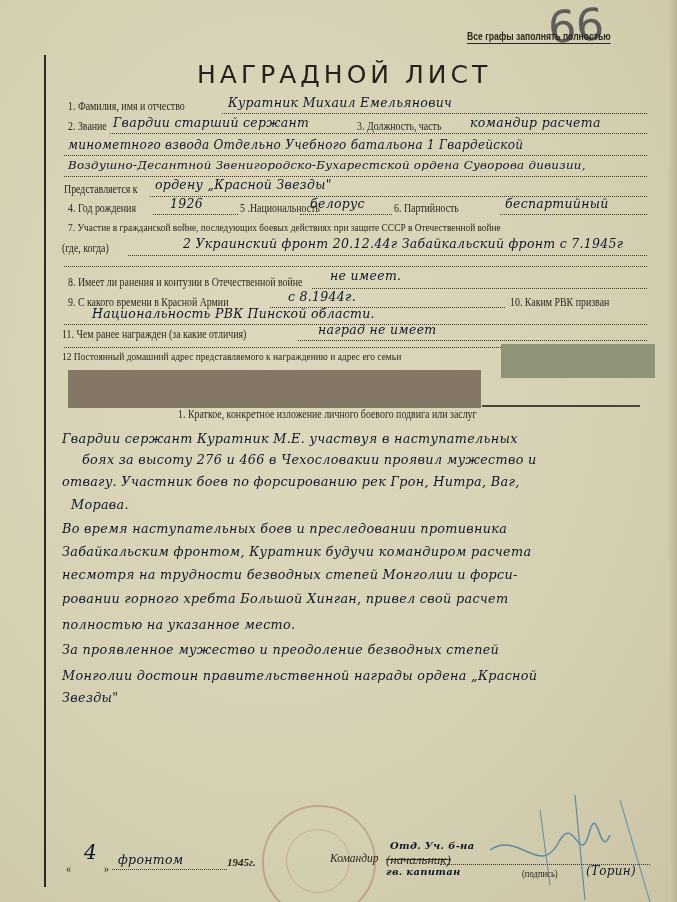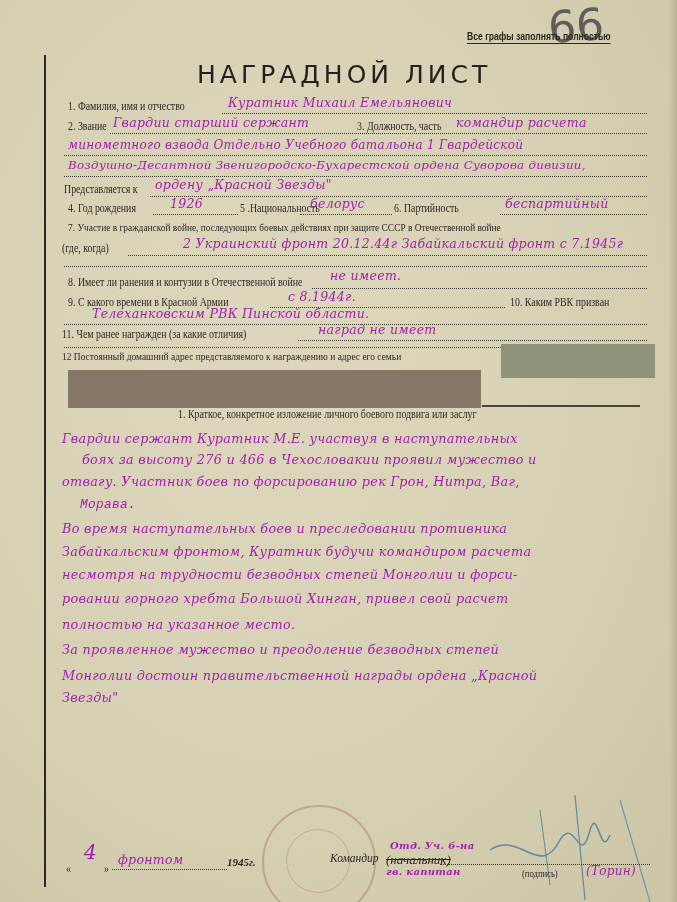--- a/index.html
+++ b/index.html
@@ -7,21 +7,21 @@
        font-family:"Liberation Serif","DejaVu Serif",serif;color:#2a2620;}
   .paper{position:absolute;left:0;top:0;width:677px;height:902px;
     background:radial-gradient(ellipse at 40% 40%,#ddd8bd 0%,#d6d0b3 60%,#cbc4a5 100%);}
   .right-edge{position:absolute;right:0;top:0;width:8px;height:902px;background:linear-gradient(90deg,#cfc8aa,#b9b193);}
   .margin-line{position:absolute;left:44px;top:55px;width:2px;height:832px;background:#2b2721;}
   .abs{position:absolute;white-space:nowrap;}
   .hint{font-family:"Liberation Sans",sans-serif;font-weight:bold;font-size:10.5px;letter-spacing:0;transform:scaleX(0.82);transform-origin:left;
         border-bottom:1.5px solid #2b2721;padding-bottom:1px;}
   .title{font-family:"DejaVu Sans",sans-serif;font-size:25px;letter-spacing:4px;font-weight:normal;color:#24211c;}
   .lbl{font-size:11.5px;transform:scaleX(0.86);transform-origin:left;color:#2b2721;}
-  .hw{font-family:"DejaVu Serif",serif;font-style:italic;font-size:12.5px;color:#a21caf;letter-spacing:0.3px;}
+  .hw{font-family:"DejaVu Serif",serif;font-style:italic;font-size:12.5px;color:#0f172a;letter-spacing:0.3px;}
   .line{position:absolute;height:0;border-bottom:1px dotted #3b362e;}
   .solid{position:absolute;height:1px;background:#3b362e;}
   .red1{position:absolute;left:68px;top:370px;width:413px;height:38px;background:#857766;}
   .red2{position:absolute;left:501px;top:344px;width:154px;height:34px;background:#8f9378;}
   .stamp{position:absolute;left:262px;top:805px;width:110px;height:110px;border-radius:50%;
          border:2px solid rgba(176,110,100,0.45);}
   .stamp::after{content:"";position:absolute;left:22px;top:22px;width:62px;height:62px;border-radius:50%;border:1.5px solid rgba(176,110,100,0.4);}
   .sig{position:absolute;}
   .num66{position:absolute;left:548px;top:0px;font-family:"DejaVu Sans",sans-serif;font-size:44px;color:#4a4a4e;transform:rotate(-4deg);opacity:0.85;}
   .body-hw{font-size:12.8px;}
@@ -37,21 +37,21 @@
 <div class="abs hint" style="left:467px;top:30px;">Все графы заполнять полностью</div>
 <div class="abs title" style="left:197px;top:60px;">НАГРАДНОЙ ЛИСТ</div>
 
 <div class="abs lbl" style="left:68px;top:100px;">1. Фамилия, имя и отчество</div>
 <div class="abs hw" style="left:228px;top:95px;">Куратник Михаил Емельянович</div>
 <div class="line" style="left:222px;top:113px;width:425px;"></div>
 
 <div class="abs lbl" style="left:68px;top:120px;">2. Звание</div>
 <div class="abs hw" style="left:113px;top:115px;">Гвардии старший сержант</div>
 <div class="abs lbl" style="left:357px;top:120px;">3. Должность, часть</div>
-<div class="abs hw" style="left:456px;top:115px;">командир расчета</div>
+<div class="abs hw" style="left:470px;top:115px;">командир расчета</div>
 <div class="line" style="left:110px;top:133px;width:537px;"></div>
 <div class="abs hw" style="left:68px;top:138px;font-size:12px;">минометного взвода  Отдельно Учебного батальона  1 Гвардейской</div>
 <div class="line" style="left:64px;top:155px;width:583px;"></div>
 <div class="abs hw" style="left:68px;top:158px;font-size:11.8px;">Воздушно-Десантной Звенигородско-Бухарестской ордена Суворова дивизии,</div>
 <div class="line" style="left:64px;top:176px;width:583px;"></div>
 
 <div class="abs lbl" style="left:64px;top:183px;">Представляется к</div>
 <div class="abs hw" style="left:155px;top:177px;">ордену „Красной Звезды"</div>
 <div class="line" style="left:150px;top:196px;width:497px;"></div>
 
@@ -72,39 +72,39 @@
 <div class="line" style="left:64px;top:266px;width:583px;"></div>
 
 <div class="abs lbl" style="left:68px;top:276px;">8. Имеет ли ранения и контузии в Отечественной войне</div>
 <div class="abs hw" style="left:330px;top:268px;">не имеет.</div>
 <div class="line" style="left:312px;top:288px;width:335px;"></div>
 
 <div class="abs lbl" style="left:68px;top:296px;">9. С какого времени в Красной Армии</div>
 <div class="abs hw" style="left:288px;top:289px;">с 8.1944г.</div>
 <div class="line" style="left:270px;top:307px;width:235px;"></div>
 <div class="abs lbl" style="left:510px;top:296px;">10. Каким РВК призван</div>
-<div class="abs hw" style="left:92px;top:306px;">Телеханковским РВК Пинской области.</div>
+<div class="abs hw" style="left:92px;top:306px;">Национальность РВК Пинской области.</div>
 <div class="line" style="left:64px;top:324px;width:583px;"></div>
 
 <div class="abs lbl" style="left:62px;top:328px;">11. Чем ранее награжден (за какие отличия)</div>
 <div class="abs hw" style="left:318px;top:322px;">наград не имеет</div>
 <div class="line" style="left:298px;top:340px;width:349px;"></div>
 <div class="line" style="left:64px;top:347px;width:583px;"></div>
 
 <div class="abs lbl" style="left:62px;top:350px;font-size:11px;">12 Постоянный домашний адрес представляемого к награждению и адрес его семьи</div>
 <div class="red2"></div>
 <div class="red1"></div>
 <div class="solid" style="left:482px;top:405px;width:158px;height:2px;background:#4a453c;"></div>
 
 <div class="abs lbl" style="left:178px;top:408px;">1. Краткое, конкретное изложение личного боевого подвига или заслуг</div>
 
 <div class="abs hw body-hw" style="left:62px;top:431px;">Гвардии сержант Куратник М.Е. участвуя в наступательных</div>
 <div class="abs hw body-hw" style="left:62px;top:452px;margin-left:20px;">боях за высоту 276 и 466 в Чехословакии проявил мужество и</div>
 <div class="abs hw body-hw" style="left:62px;top:474px;">отвагу. Участник боев по форсированию рек Грон, Нитра, Ваг,</div>
-<div class="abs hw body-hw" style="left:80px;top:497px;font-family:Liberation Mono, monospace;">Морава.</div>
+<div class="abs hw body-hw" style="left:71px;top:497px;">Морава.</div>
 <div class="abs hw body-hw" style="left:62px;top:521px;">Во время наступательных боев и преследовании противника</div>
 <div class="abs hw body-hw" style="left:62px;top:544px;">Забайкальским фронтом, Куратник будучи командиром расчета</div>
 <div class="abs hw body-hw" style="left:62px;top:567px;">несмотря на трудности безводных степей Монголии и форси-</div>
 <div class="abs hw body-hw" style="left:62px;top:591px;">ровании горного хребта Большой Хинган, привел свой расчет</div>
 <div class="abs hw body-hw" style="left:62px;top:617px;">полностью на указанное место.</div>
 <div class="abs hw body-hw" style="left:62px;top:642px;">За проявленное мужество и преодоление безводных степей</div>
 <div class="abs hw body-hw" style="left:62px;top:668px;">Монголии достоин правительственной награды ордена „Красной</div>
 <div class="abs hw body-hw" style="left:62px;top:690px;">Звезды"</div>
 
 <div class="stamp"></div>

